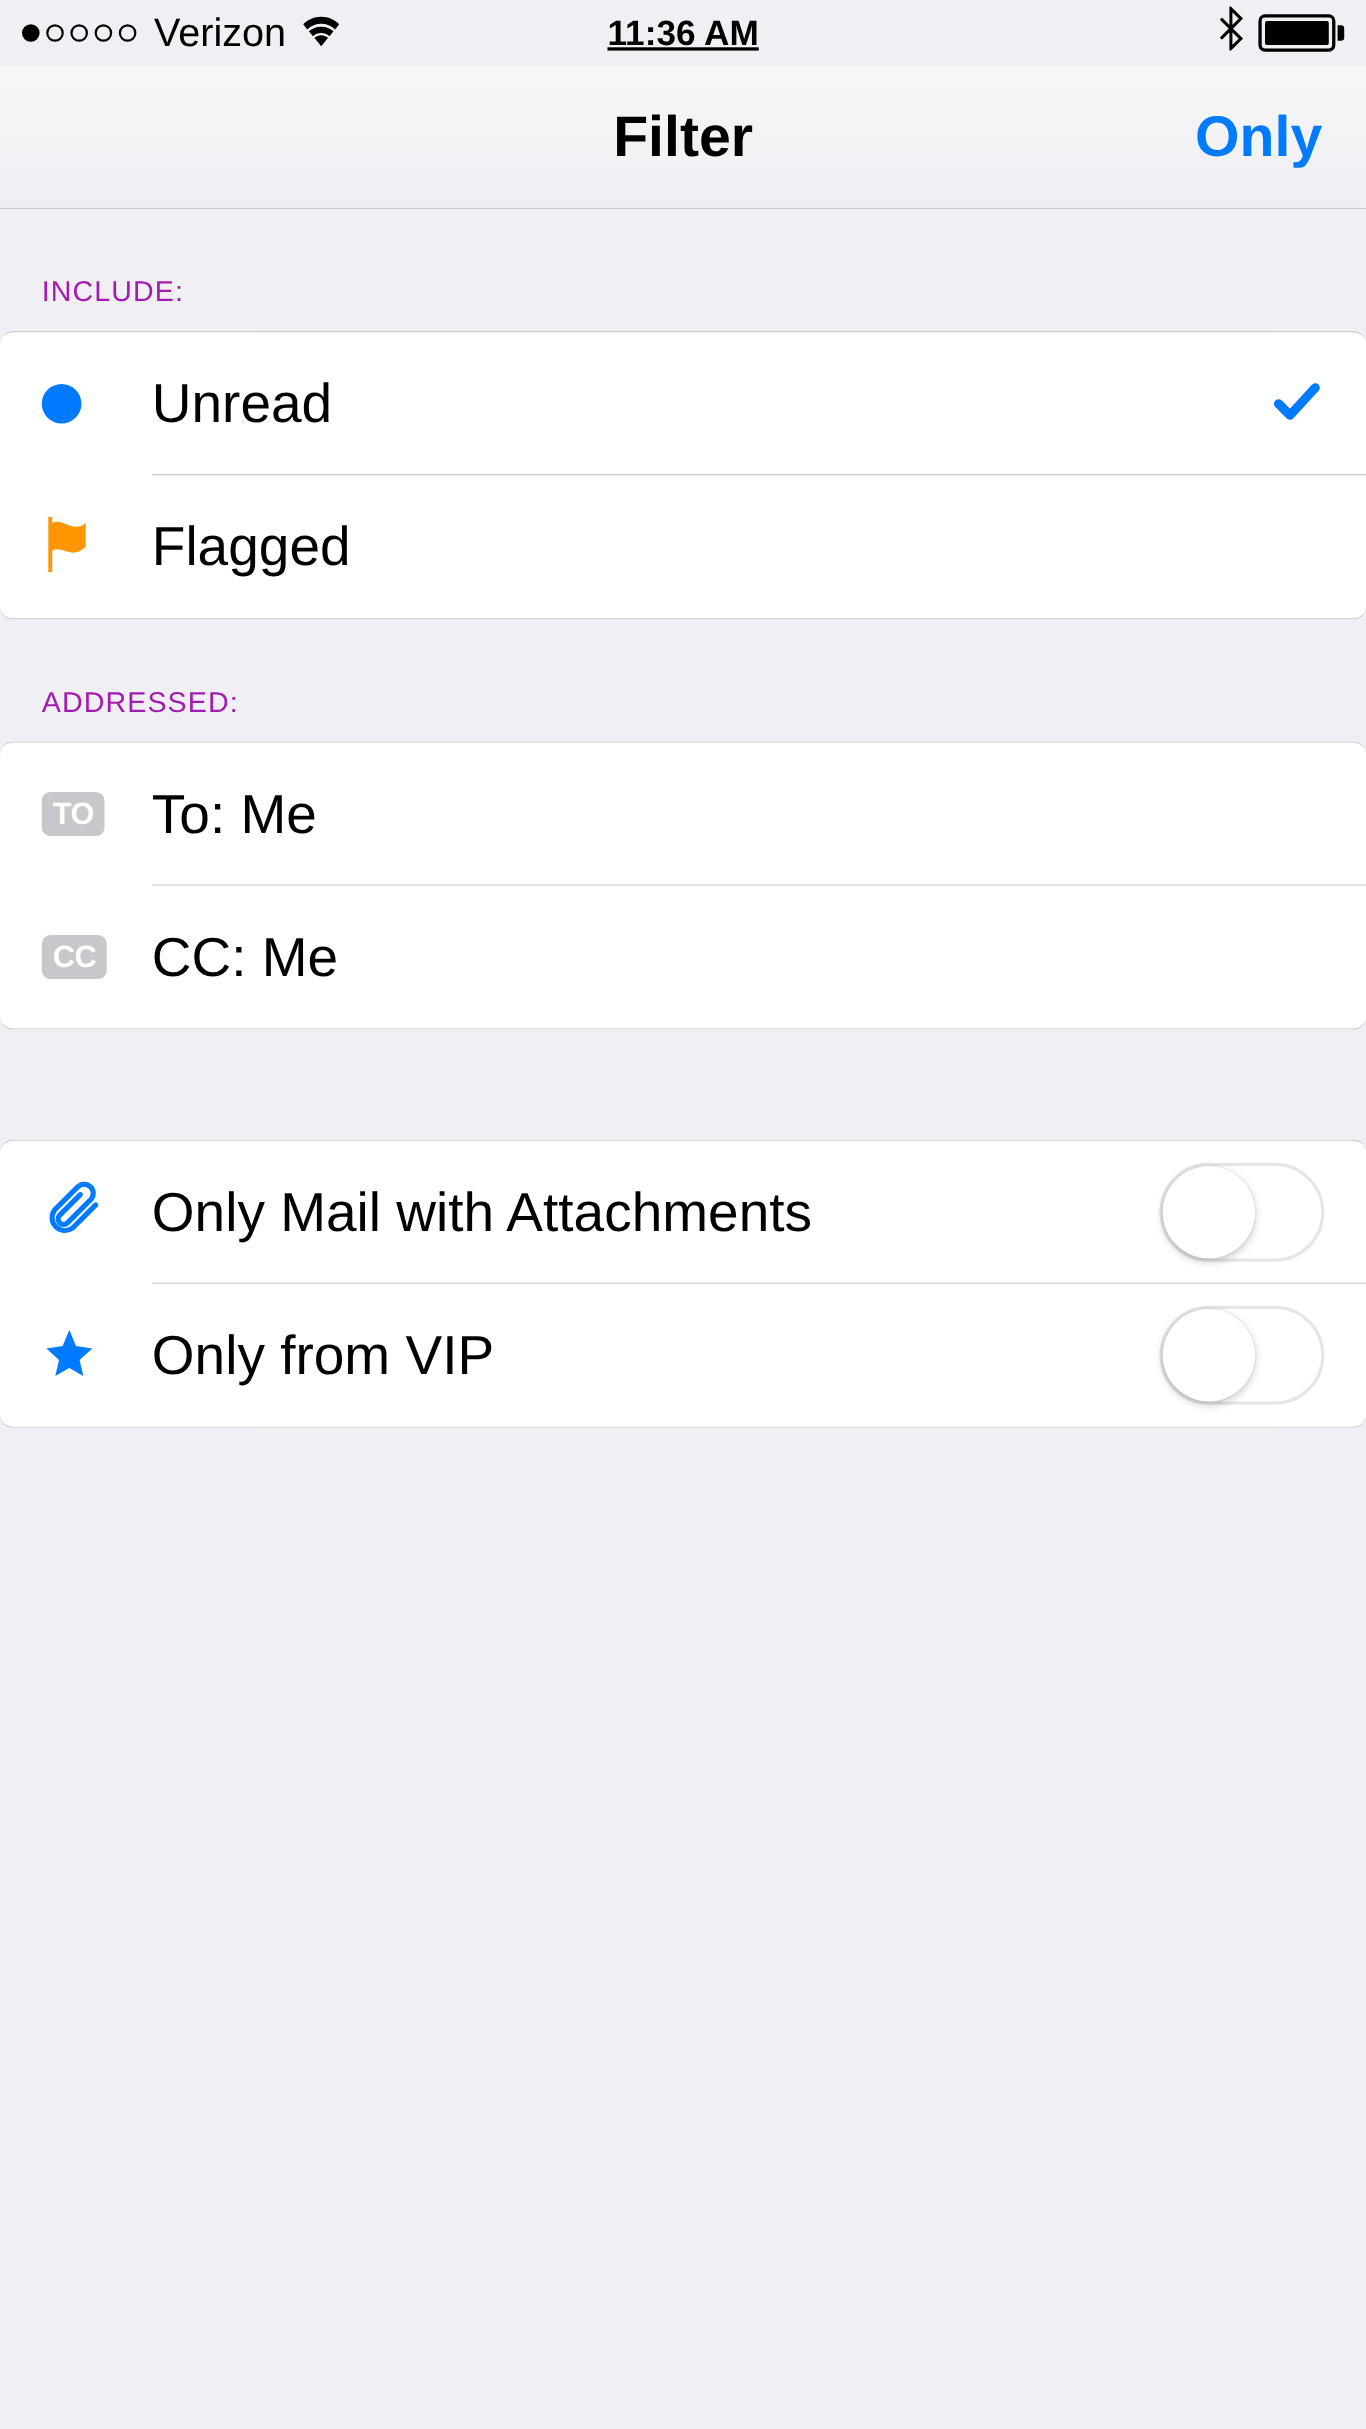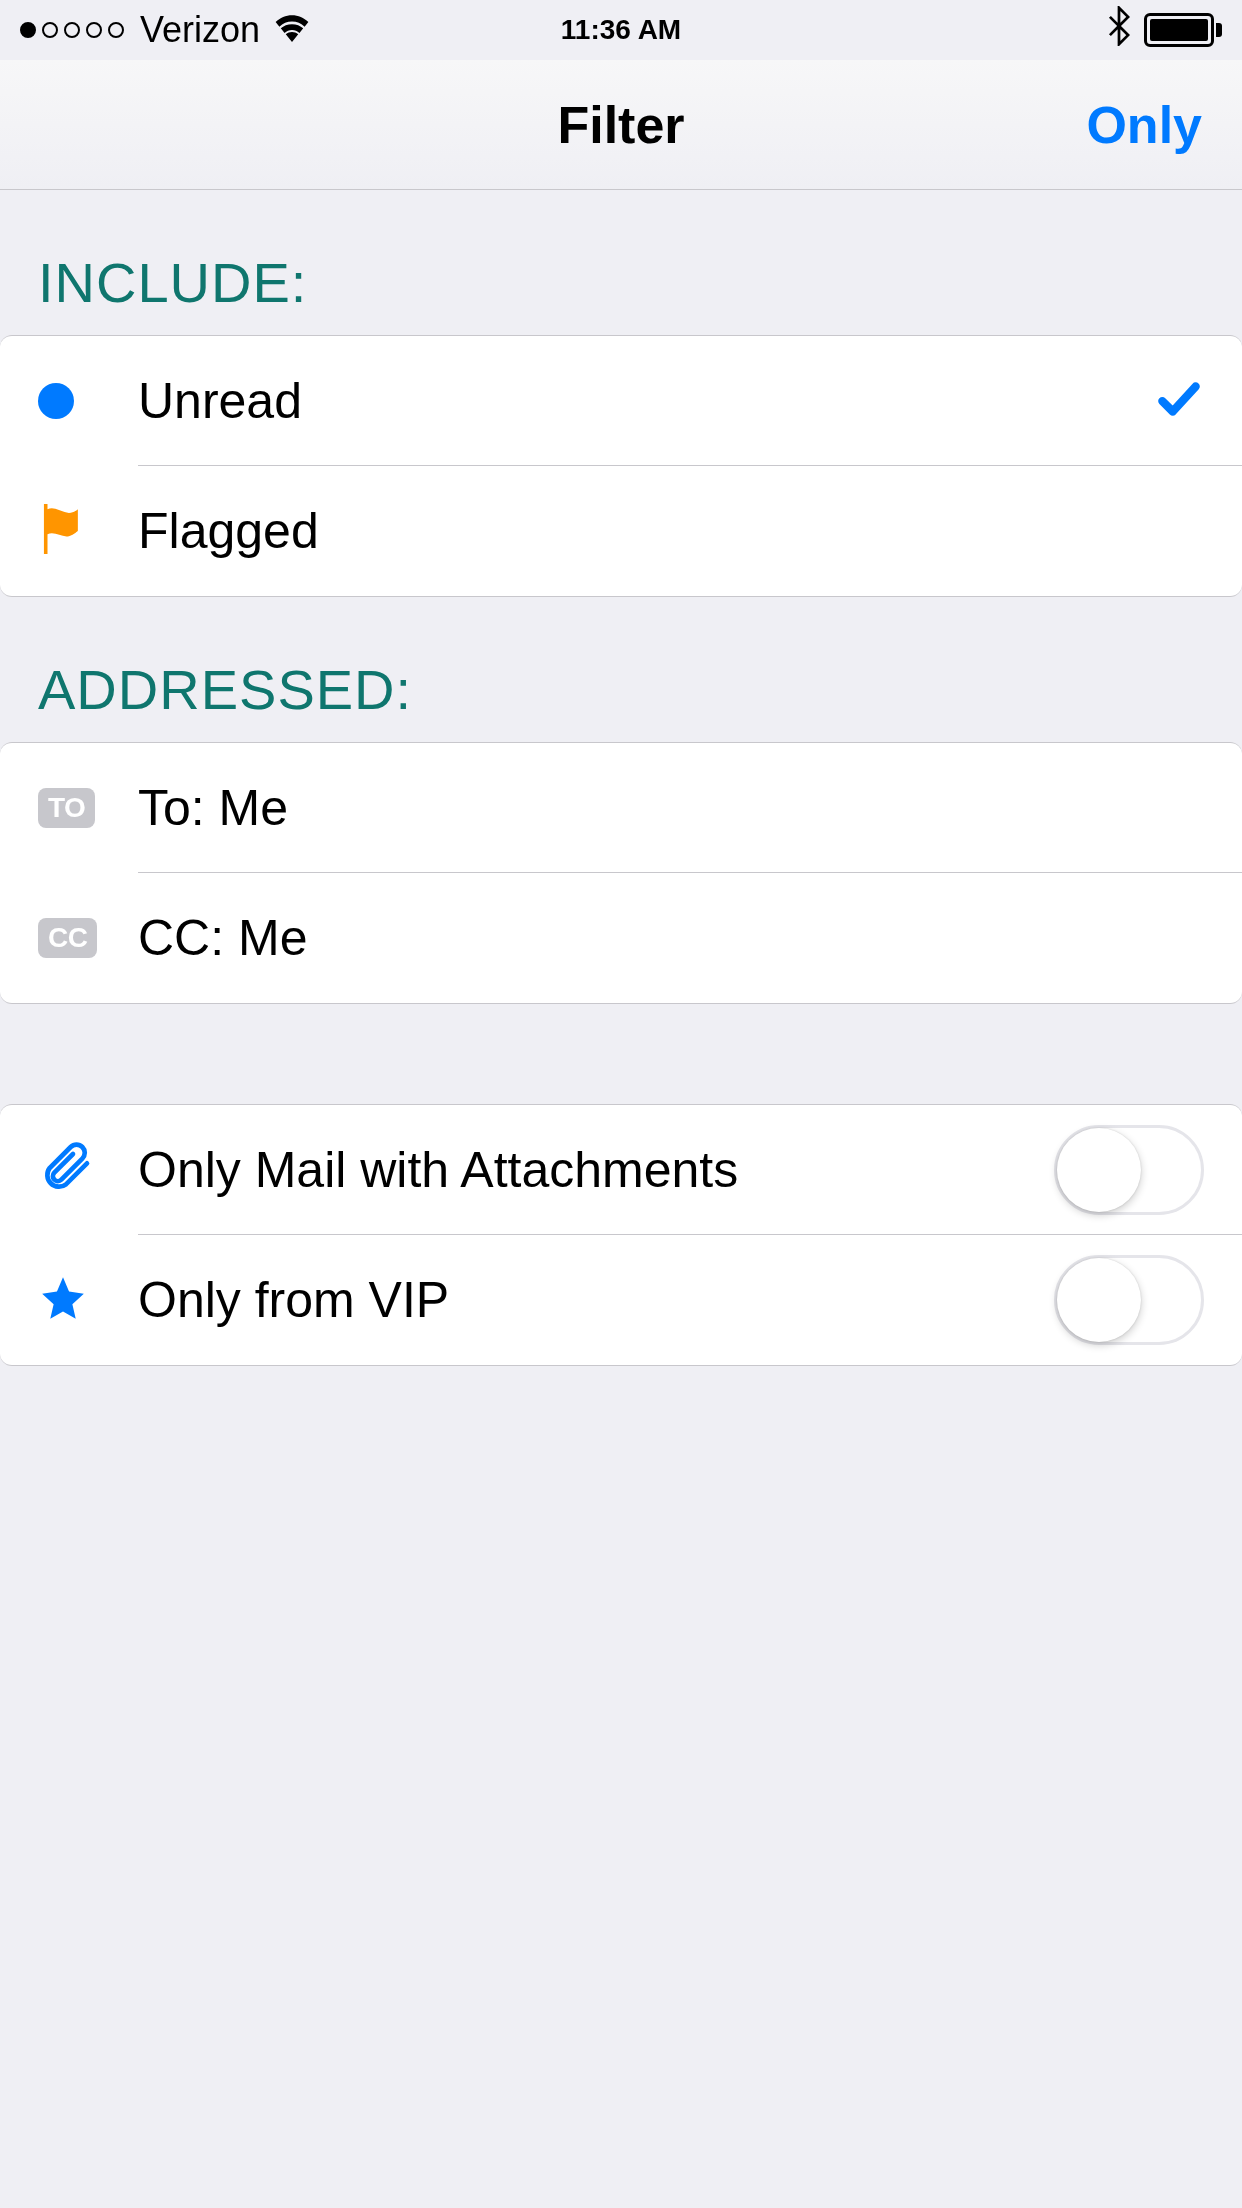--- a/index.html
+++ b/index.html
@@ -49,22 +49,23 @@
       margin-left: 6px;
     }
     .wifi-icon svg {
       width: 44px;
       height: 32px;
     }
     .status-center {
       position: absolute;
       left: 50%;
       transform: translateX(-50%);
-      font-size: 28px;
+      font-size: 32px;
       font-weight: 600;
+      text-decoration: underline;
     }
     .status-right {
       display: flex;
       align-items: center;
       gap: 14px;
     }
     .bluetooth-icon svg {
       width: 22px;
       height: 40px;
     }
@@ -109,22 +110,22 @@
     }
     .nav-done {
       position: absolute;
       right: 40px;
       font-size: 52px;
       font-weight: 600;
       color: #007aff;
     }
     .section-header {
       padding: 60px 38px 20px 38px;
-      font-size: 56px;
-      color: #0f766e;
+      font-size: 26px;
+      color: #a21caf;
       letter-spacing: 1px;
     }
     .list-group {
       background: #fff;
       border-top: 1px solid #c8c7cc;
       border-bottom: 1px solid #c8c7cc;
       border-radius: 12px;
     }
     .list-row {
       display: flex;

